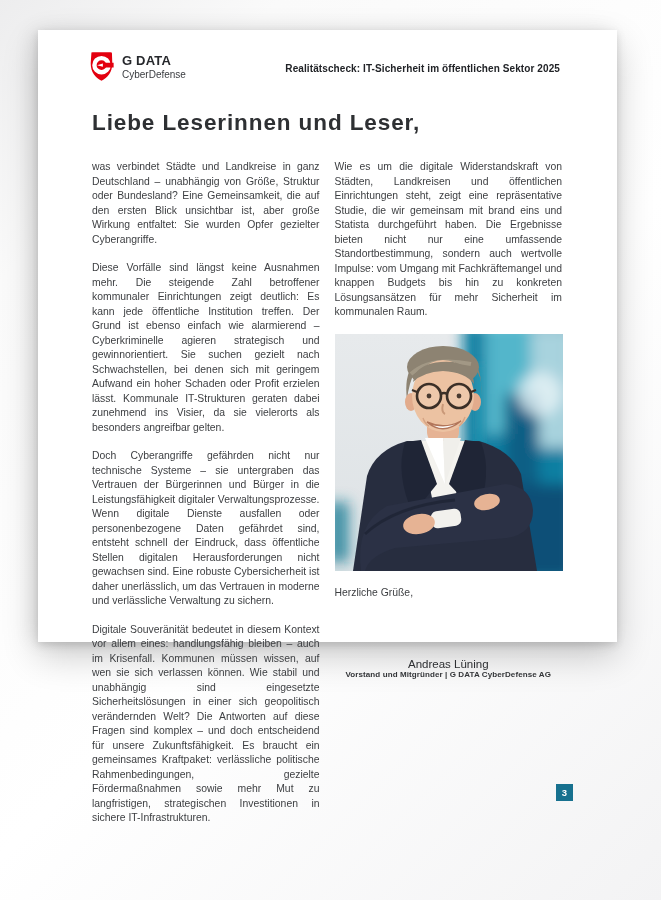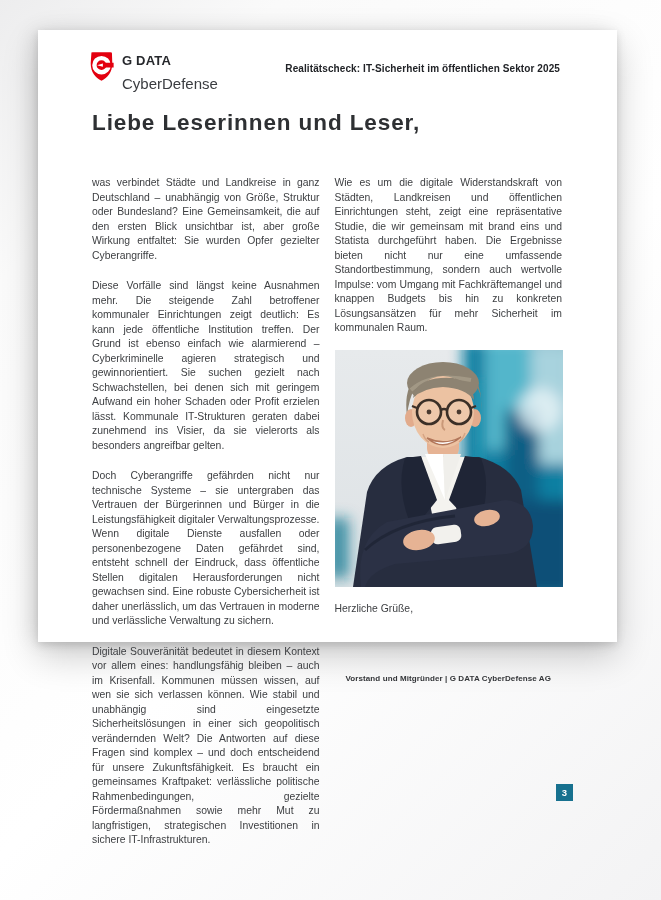--- a/index.html
+++ b/index.html
@@ -17,38 +17,38 @@
   .page{
     position:absolute;left:38px;top:30px;width:579px;height:612px;
     background:#ffffff;
     box-shadow:0 14px 34px rgba(0,0,0,.20), 0 3px 8px rgba(0,0,0,.12), -6px 0 18px rgba(0,0,0,.08);
   }
   
   .logo{position:absolute;left:50px;top:21px;display:flex;align-items:flex-start;gap:7px;}
   .logo svg{display:block;}
   .logo-text{line-height:1;padding-top:3px;}
   .logo-brand{font-size:13px;font-weight:700;color:#26282c;letter-spacing:.2px;}
-  .logo-sub{font-size:15px;color:#3a3c40;margin-top:9px;}
+  .logo-sub{font-size:10px;color:#3a3c40;margin-top:3px;}
   .header-title{
     position:absolute;top:33px;right:57px;
     font-size:10px;font-weight:700;color:#212327;letter-spacing:.1px;
   }
   
   .heading{
     position:absolute;left:54px;top:80px;
     font-size:22.5px;font-weight:700;color:#2e3033;letter-spacing:.9px;
   }
   
   .cols{
     position:absolute;left:54px;top:130px;width:470px;
     display:flex;gap:15px;
   }
   .col{width:227.5px;}
   .col p{
-    margin:16px 0 14px 0;
+    margin:0 0 14px 0;
     font-size:10.4px;line-height:14.5px;color:#3c3e41;
     text-align:justify;
   }
   
   .photo{
     width:228px;height:237px;margin-top:13px;position:relative;overflow:hidden;
     background:#e2e6e9;
   }
   .photo svg{display:block;}
   .salutation{
@@ -173,19 +173,20 @@
 
             <path d="M108 70 Q106 78 110 80" stroke="#c99878" stroke-width="2" fill="none"></path>
             <path d="M92 88 Q108 102 126 87 Q109 96 92 88 Z" fill="#ffffff" stroke="#b2765a" stroke-width="1.4"></path>
             <path d="M88 84 Q90 90 94 92 M130 83 Q128 89 124 92" stroke="#d6a484" stroke-width="1.4" fill="none"></path>
           </g>
         </svg>
       </div>
 
       <div class="salutation">Herzliche Grüße,</div>
       <div class="sig-space"></div>
+      <div class="sig-name">Andreas Lüning</div>
       <div class="sig-role">Vorstand und Mitgründer | G DATA CyberDefense AG</div>
     </div>
   </div>
 
   <div class="page-badge">3</div>
 
 </div>
 
 </body></html>

